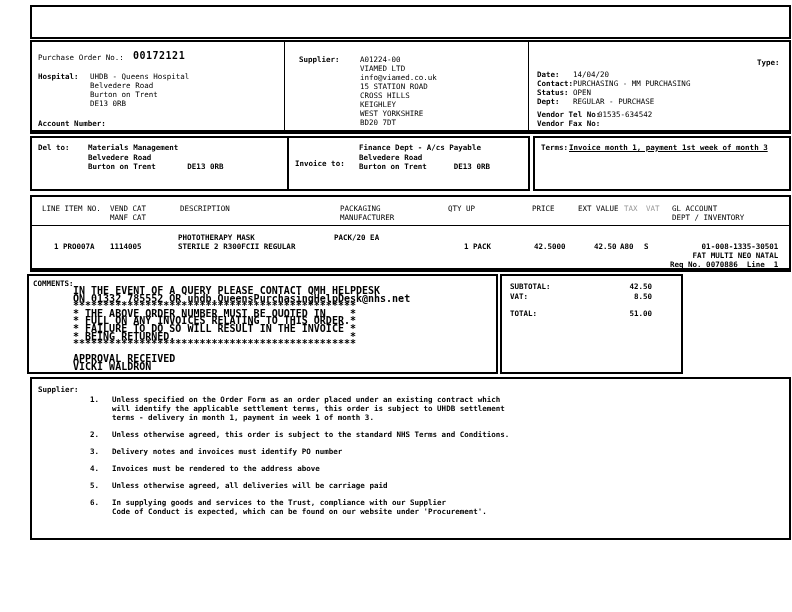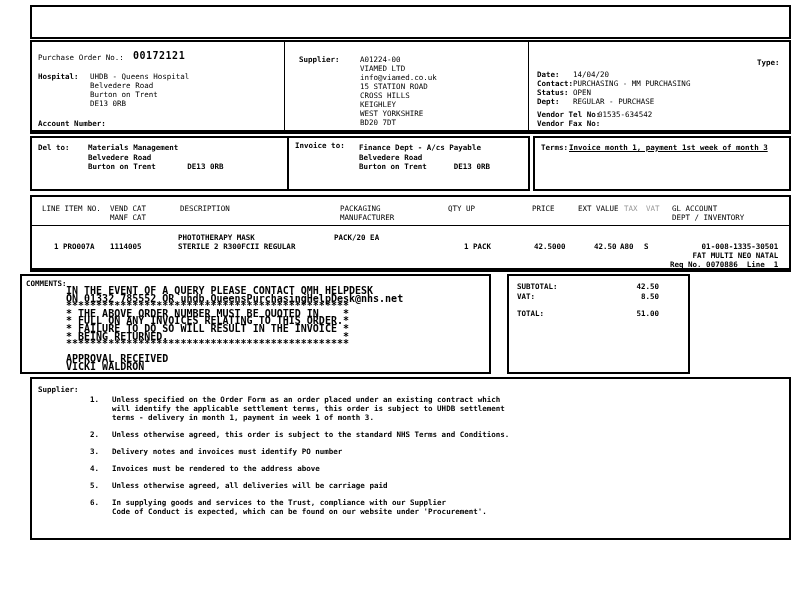--- a/index.html
+++ b/index.html
@@ -68,21 +68,21 @@
     <div class="abs" style="left:566px;top:77px;"></div>
   </div>
 
   <div class="box" style="left:30px;top:136px;width:272px;height:55px;">
     <div class="abs b" style="left:6px;top:5px;">Del to:</div>
     <div class="abs b pre lh95" style="left:56px;top:5px;">Materials Management
 Belvedere Road
 Burton on Trent       DE13 0RB</div>
   </div>
   <div class="box" style="left:287px;top:136px;width:243px;height:55px;">
-    <div class="abs b" style="left:6px;top:3px;">Invoice to:</div>
+    <div class="abs b" style="left:6px;top:21px;">Invoice to:</div>
     <div class="abs b pre lh95" style="left:70px;top:5px;">Finance Dept - A/cs Payable
 Belvedere Road
 Burton on Trent      DE13 0RB</div>
   </div>
   <div class="box" style="left:533px;top:136px;width:258px;height:55px;">
     <div class="abs b" style="left:6px;top:5px;">Terms:</div>
     <div class="abs b" style="left:34px;top:5px;text-decoration:underline;">Invoice month 1, payment 1st week of month 3</div>
   </div>
 
   <div class="box" style="left:30px;top:195px;width:761px;height:77px;border-bottom-width:4px;">
@@ -110,35 +110,35 @@
     <div class="abs b" style="left:432px;top:45px;">1 PACK</div>
     <div class="abs b" style="left:502px;top:45px;">42.5000</div>
     <div class="abs b" style="left:562px;top:45px;">42.50</div>
     <div class="abs b" style="left:588px;top:45px;">A80</div>
     <div class="abs b" style="left:612px;top:45px;">S</div>
     <div class="abs b pre lh9" style="left:638px;top:45px;text-align:right;">01-008-1335-30501
 FAT MULTI NEO NATAL
 Req No. 0070886  Line  1</div>
   </div>
 
-  <div class="box" style="left:20px;top:274px;width:471px;height:100px;padding-left:16px;">
+  <div class="box" style="left:27px;top:274px;width:471px;height:100px;padding-left:16px;">
     <div class="abs b" style="left:4px;top:3px;">COMMENTS:</div>
     <div class="abs b pre small" style="left:44px;top:11px;">IN THE EVENT OF A QUERY PLEASE CONTACT QMH HELPDESK
 ON 01332 785552 OR uhdb.QueensPurchasingHelpDesk@nhs.net
 ***********************************************
 * THE ABOVE ORDER NUMBER MUST BE QUOTED IN    *
 * FULL ON ANY INVOICES RELATING TO THIS ORDER.*
 * FAILURE TO DO SO WILL RESULT IN THE INVOICE *
 * BEING RETURNED.                             *
 ***********************************************
 
 APPROVAL RECEIVED
 VICKI WALDRON</div>
   </div>
-  <div class="box" style="left:500px;top:274px;width:183px;height:100px;margin-left:7px;">
+  <div class="box" style="left:500px;top:274px;width:183px;height:100px;">
     <div class="abs b" style="left:8px;top:6px;">SUBTOTAL:</div>
     <div class="abs b right" style="left:95px;top:6px;width:55px;">42.50</div>
     <div class="abs b" style="left:8px;top:16px;">VAT:</div>
     <div class="abs b right" style="left:95px;top:16px;width:55px;">8.50</div>
     <div class="abs b" style="left:8px;top:33px;">TOTAL:</div>
     <div class="abs b right" style="left:95px;top:33px;width:55px;">51.00</div>
   </div>
 
   <div class="box" style="left:30px;top:377px;width:761px;height:163px;">
     <div class="abs b" style="left:6px;top:6px;">Supplier:</div>

